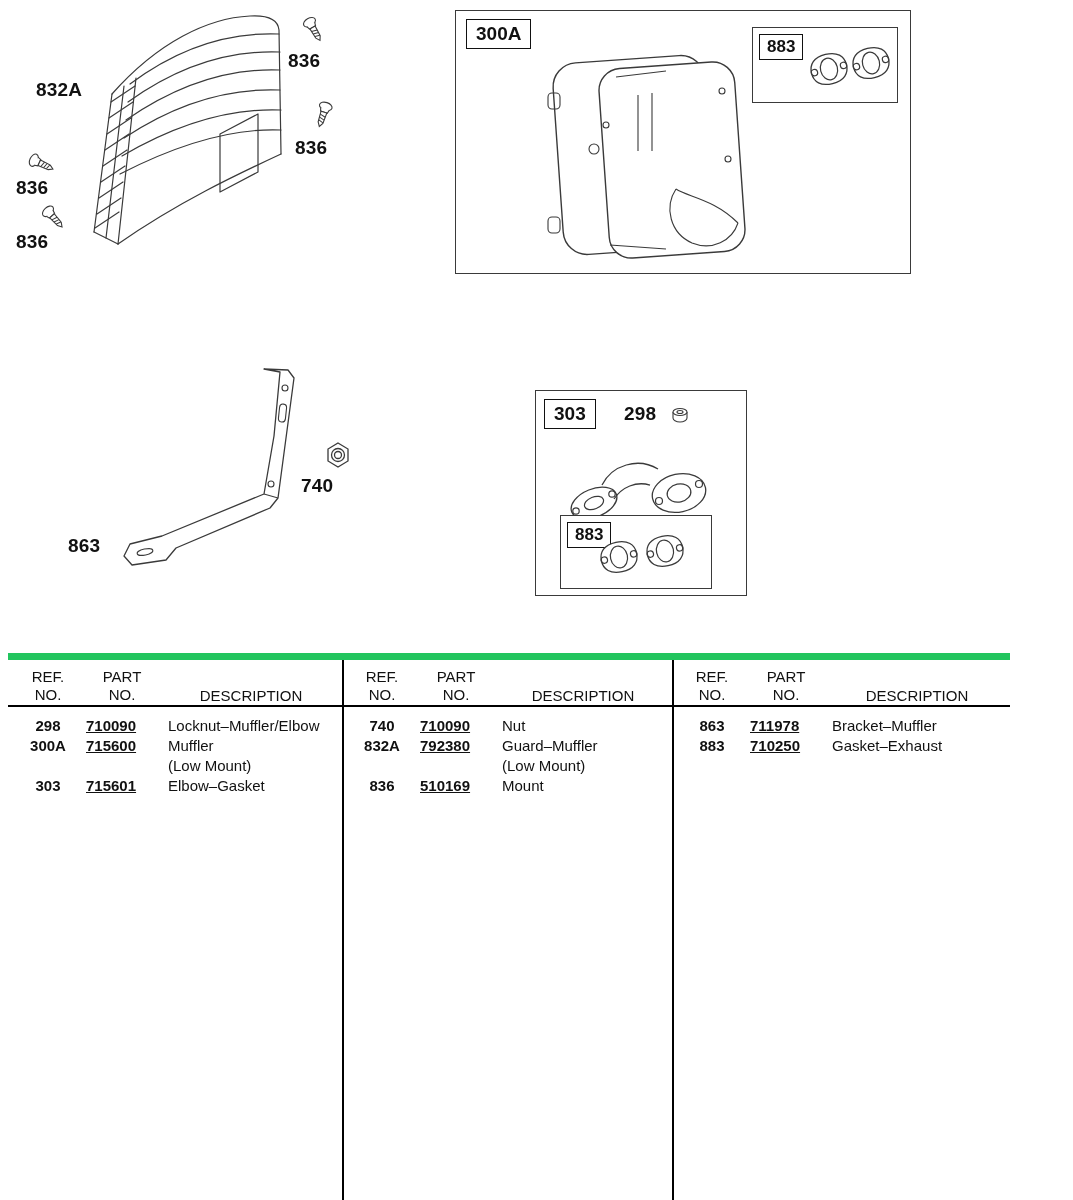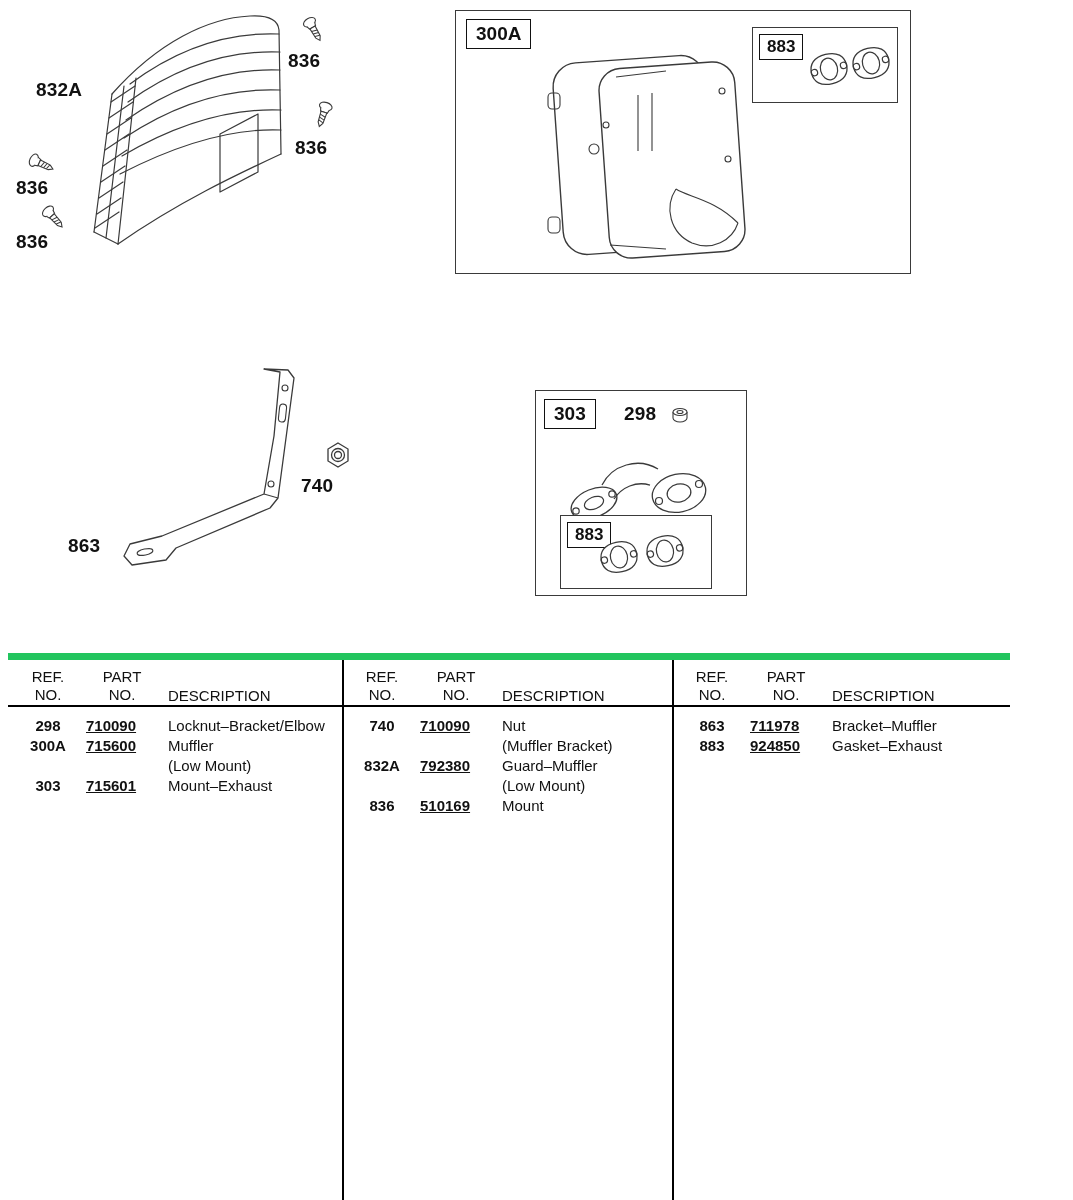--- a/index.html
+++ b/index.html
@@ -16,21 +16,21 @@
   
   .table-wrap { position:absolute; left:8px; top:637px; width:1002px; height:699px;
                 border-top:7px solid #22c55e;margin-top:16px; }
   .vline { position:absolute; top:0; bottom:0; width:2px; background:#000; }
   .hline { position:absolute; left:0; right:0; top:45px; height:2px; background:#000; }
   .tcol  { position:absolute; top:0; height:100%; }
   .thead-row, .trow { display:grid; grid-template-columns:56px 72px 1fr; column-gap:10px;
                       padding:0 8px 0 12px; }
   .thead-row { height:45px; padding-top:8px; font-size:15px; }
   .hcell { text-align:center; line-height:18px; }
-  .hcell.desc { display:flex; align-items:flex-end; justify-content:flex-start; }
+  .hcell.desc { display:flex; align-items:flex-end; justify-content:center; }
   .tbody { padding-top:11px; }
   .trow { font-size:15px; line-height:20px; }
   .cell-ref  { text-align:center; font-weight:bold; }
   .cell-part { font-weight:bold;text-decoration:underline; }
   svg { display:block; overflow:visible; }
 </style>
 </head>
 <body>
 
 <div class="page">
@@ -239,36 +239,36 @@
           <div>NO.</div>
         </div>
         <div class="hcell desc">
           <div>DESCRIPTION</div>
         </div>
       </div>
       <div class="tbody">
         <div class="trow">
           <div class="cell-ref">298</div>
           <div class="cell-part">710090</div>
-          <div class="cell-desc">Locknut–Bracket/Elbow</div>
+          <div class="cell-desc">Locknut–Muffler/Elbow</div>
         </div>
         <div class="trow">
           <div class="cell-ref">300A</div>
           <div class="cell-part">715600</div>
           <div class="cell-desc">Muffler</div>
         </div>
         <div class="trow">
           <div class="cell-ref"></div>
           <div class="cell-part"></div>
           <div class="cell-desc">(Low Mount)</div>
         </div>
         <div class="trow">
           <div class="cell-ref">303</div>
           <div class="cell-part">715601</div>
-          <div class="cell-desc">Mount–Exhaust</div>
+          <div class="cell-desc">Elbow–Gasket</div>
         </div>
       </div>
     </div>
 
     <div class="tcol" style="left:334px;width:330px">
       <div class="thead-row">
         <div class="hcell">
           <div>REF.</div>
           <div>NO.</div>
         </div>
@@ -280,25 +280,20 @@
           <div>DESCRIPTION</div>
         </div>
       </div>
       <div class="tbody">
         <div class="trow">
           <div class="cell-ref">740</div>
           <div class="cell-part">710090</div>
           <div class="cell-desc">Nut</div>
         </div>
         <div class="trow">
-          <div class="cell-ref"></div>
-          <div class="cell-part"></div>
-          <div class="cell-desc">(Muffler Bracket)</div>
-        </div>
-        <div class="trow">
           <div class="cell-ref">832A</div>
           <div class="cell-part">792380</div>
           <div class="cell-desc">Guard–Muffler</div>
         </div>
         <div class="trow">
           <div class="cell-ref"></div>
           <div class="cell-part"></div>
           <div class="cell-desc">(Low Mount)</div>
         </div>
         <div class="trow">
@@ -324,20 +319,20 @@
         </div>
       </div>
       <div class="tbody">
         <div class="trow">
           <div class="cell-ref">863</div>
           <div class="cell-part">711978</div>
           <div class="cell-desc">Bracket–Muffler</div>
         </div>
         <div class="trow">
           <div class="cell-ref">883</div>
-          <div class="cell-part">924850</div>
+          <div class="cell-part">710250</div>
           <div class="cell-desc">Gasket–Exhaust</div>
         </div>
       </div>
     </div>
   </div>
 
 </div>
 
 </body></html>

